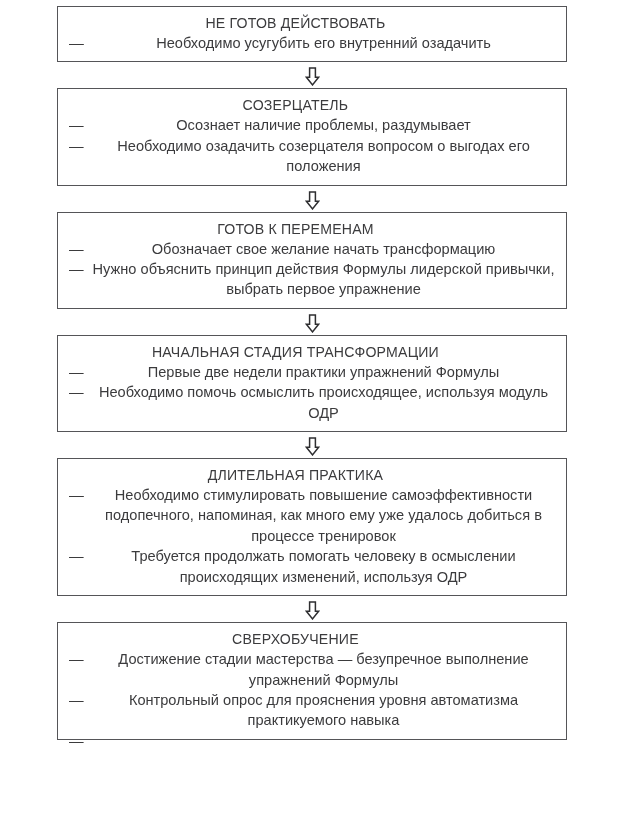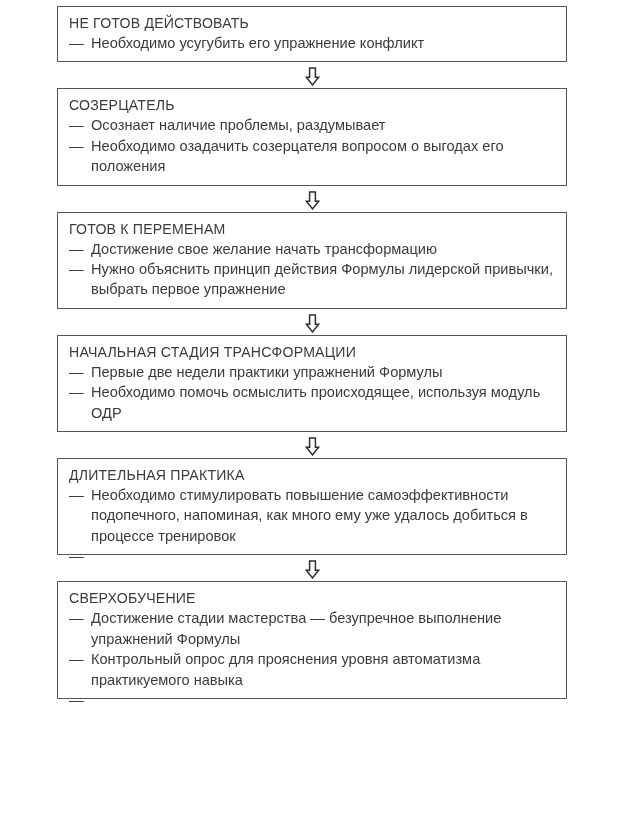--- a/index.html
+++ b/index.html
@@ -24,20 +24,21 @@
   .stage-wrap {
     display: block;
   }
   .stage-box {
     box-sizing: border-box;
     margin: 0 auto;
     width: 510px;
     border: 1.4px solid #555558;
     background: #ffffff;
     padding: 6px 10px 8px 11px;
+    text-align: center;
   }
   .stage-title {
     font-family: "Liberation Sans Narrow", "Liberation Sans", "DejaVu Sans", sans-serif;
     font-size: 15.2px;
     line-height: 19px;
     letter-spacing: 0.2px;
     color: #3b3b3d;
     white-space: nowrap;
     transform: scaleX(0.93);
     transform-origin: left center;
@@ -76,21 +77,21 @@
 </style>
 </head>
 <body>
 
 <div id="flow">
     <div class="stage-wrap">
       <div class="stage-box">
         <div class="stage-title">НЕ ГОТОВ ДЕЙСТВОВАТЬ</div>
         <ul class="bullets">
           <li class="bullet"><span class="dash">—</span></li>
-          <li class="bullet"><span class="dash">—</span><span class="bullet-text">Необходимо усугубить его упражнение конфликт</span></li>
+          <li class="bullet"><span class="dash">—</span><span class="bullet-text">Необходимо усугубить его внутренний озадачить</span></li>
         </ul>
       </div>
     </div>
     <div class="arrow"><svg width="15" height="19" viewBox="0 0 15 19" aria-hidden="true">
         <path d="M4.6 0.9 L10.4 0.9 L10.4 10.2 L13.6 10.2 L7.5 17.9 L1.4 10.2 L4.6 10.2 Z" fill="#ffffff" stroke="#2e2e30" stroke-width="1.5" stroke-linejoin="miter"></path>
       </svg></div>
     <div class="stage-wrap">
       <div class="stage-box">
         <div class="stage-title">СОЗЕРЦАТЕЛЬ</div>
         <ul class="bullets">
@@ -99,21 +100,21 @@
         </ul>
       </div>
     </div>
     <div class="arrow"><svg width="15" height="19" viewBox="0 0 15 19" aria-hidden="true">
         <path d="M4.6 0.9 L10.4 0.9 L10.4 10.2 L13.6 10.2 L7.5 17.9 L1.4 10.2 L4.6 10.2 Z" fill="#ffffff" stroke="#2e2e30" stroke-width="1.5" stroke-linejoin="miter"></path>
       </svg></div>
     <div class="stage-wrap">
       <div class="stage-box">
         <div class="stage-title">ГОТОВ К ПЕРЕМЕНАМ</div>
         <ul class="bullets">
-          <li class="bullet"><span class="dash">—</span><span class="bullet-text">Достижение свое желание начать трансформацию</span></li>
+          <li class="bullet"><span class="dash">—</span><span class="bullet-text">Обозначает свое желание начать трансформацию</span></li>
           <li class="bullet"><span class="dash">—</span><span class="bullet-text">Нужно объяснить принцип действия Формулы лидерской привычки, выбрать первое упражнение</span></li>
         </ul>
       </div>
     </div>
     <div class="arrow"><svg width="15" height="19" viewBox="0 0 15 19" aria-hidden="true">
         <path d="M4.6 0.9 L10.4 0.9 L10.4 10.2 L13.6 10.2 L7.5 17.9 L1.4 10.2 L4.6 10.2 Z" fill="#ffffff" stroke="#2e2e30" stroke-width="1.5" stroke-linejoin="miter"></path>
       </svg></div>
     <div class="stage-wrap">
       <div class="stage-box">
         <div class="stage-title">НАЧАЛЬНАЯ СТАДИЯ ТРАНСФОРМАЦИИ</div>
@@ -125,21 +126,21 @@
     </div>
     <div class="arrow"><svg width="15" height="19" viewBox="0 0 15 19" aria-hidden="true">
         <path d="M4.6 0.9 L10.4 0.9 L10.4 10.2 L13.6 10.2 L7.5 17.9 L1.4 10.2 L4.6 10.2 Z" fill="#ffffff" stroke="#2e2e30" stroke-width="1.5" stroke-linejoin="miter"></path>
       </svg></div>
     <div class="stage-wrap">
       <div class="stage-box">
         <div class="stage-title">ДЛИТЕЛЬНАЯ ПРАКТИКА</div>
         <ul class="bullets">
           <li class="bullet"><span class="dash">—</span></li>
           <li class="bullet"><span class="dash">—</span><span class="bullet-text">Необходимо стимулировать повышение самоэффективности подопечного, напоминая, как много ему уже удалось добиться в процессе тренировок</span></li>
-          <li class="bullet"><span class="dash">—</span></li>
+          <li class="bullet"><span class="dash">—</span><span class="bullet-text">Требуется продолжать помогать человеку в осмыслении происходящих изменений, используя ОДР</span></li>
         </ul>
       </div>
     </div>
     <div class="arrow"><svg width="15" height="19" viewBox="0 0 15 19" aria-hidden="true">
         <path d="M4.6 0.9 L10.4 0.9 L10.4 10.2 L13.6 10.2 L7.5 17.9 L1.4 10.2 L4.6 10.2 Z" fill="#ffffff" stroke="#2e2e30" stroke-width="1.5" stroke-linejoin="miter"></path>
       </svg></div>
     <div class="stage-wrap">
       <div class="stage-box">
         <div class="stage-title">СВЕРХОБУЧЕНИЕ</div>
         <ul class="bullets">

